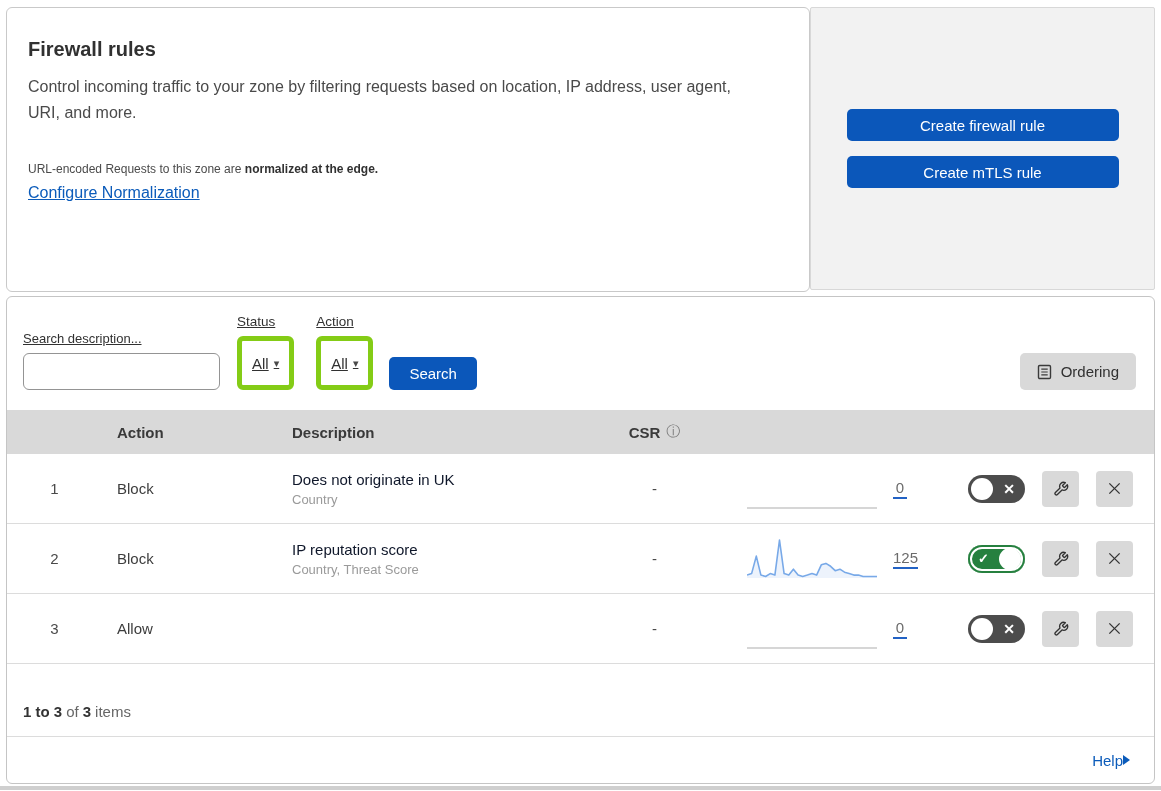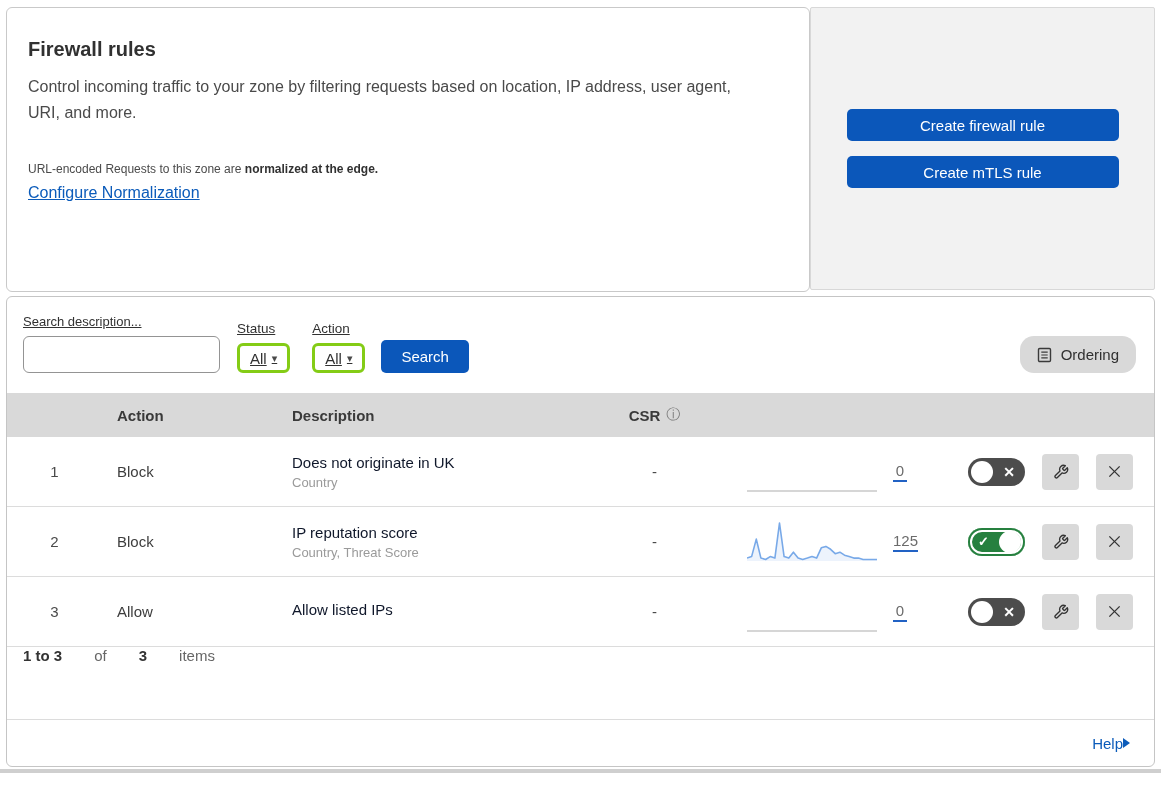--- a/index.html
+++ b/index.html
@@ -37,34 +37,34 @@
   
   .filter-bar { display: flex; align-items: flex-end; padding: 17px 18px 20px 16px; }
   .fgroup { display: flex; flex-direction: column; text-decoration: underline; }
   .flabel { font-size: 13.5px; color: #313131; margin-bottom: 7px; }
   .search-box {
     width: 197px; height: 37px; border: 1px solid #949494; border-radius: 6px;
     display: flex; align-items: center; padding: 0 8px; background: #fff;
   }
   .search-box input { border: none; outline: none; flex: 1; font-size: 14px; font-family: inherit; margin-left: 6px; }
   .dropdown {
-    height: 30px; border: 3px solid #84cc16; border-radius: 6px; background: #fff;
+    height: 54px; border: 5px solid #84cc16; border-radius: 6px; background: #fff;
     display: flex; align-items: center; padding: 0 10px; font-size: 15px; color: #313131;
     cursor: pointer; gap: 5px;
   }
   .caret { font-size: 11px; color: #4a4a4a; line-height: 1; }
   .status-group { margin-left: 17px; }
   .action-group { margin-left: 22px; }
   .search-btn {
     margin-left: 16px; height: 33px; padding: 0 20px; background: #0b57ba; color: #fff;
     border: none; border-radius: 5px; font-size: 15px; font-family: inherit; cursor: pointer;
   }
   .ordering-btn {
     margin-left: auto; height: 37px; padding: 0 17px; background: #d9d9d9; color: #313131;
-    border: none; border-radius: 14px; font-size: 15px; font-family: inherit; cursor: pointer;
+    border: none; border-radius: 5px; font-size: 15px; font-family: inherit; cursor: pointer;
     display: flex; align-items: center; gap: 9px;
   }
 
   
   .tgrid { display: grid; grid-template-columns: 95px 175px 320px 115px 245px 1fr; align-items: center; }
   .thead { background: #d9d9d9; height: 44px; font-size: 15px; font-weight: 600; color: #3a3a3a; }
   .th-action, .th-desc { padding-left: 15px; }
   .th-csr { text-align: center; display: flex; justify-content: center; align-items: center; gap: 6px; }
   .info-icon { color: #767676; font-size: 14px; font-weight: 400; }
   .trow { height: 70px; border-bottom: 1px solid #dcdcdc; font-size: 15px; color: #3d3d3d; background: #fff; }
@@ -91,21 +91,21 @@
   .t-mark { position: absolute; top: 0; color: #fff; font-size: 14px; line-height: 28px; font-weight: 700; }
   .off-mark { right: 10px; }
   .on-mark { left: 10px; font-size: 13px; }
 
   .icon-btn {
     width: 37px; height: 36px; background: #d9d9d9; border: none; border-radius: 4px;
     display: flex; align-items: center; justify-content: center; cursor: pointer; color: #333; flex: none;
   }
 
   
-  .table-footer { height: 72px; display: flex; align-items: flex-start; padding: 0 0 16px 16px; font-size: 15px; color: #666; gap: 28px; }
+  .table-footer { height: 72px; display: flex; align-items: flex-end; padding: 0 0 16px 16px; font-size: 15px; color: #666; }
   .table-footer b { color: #333; }
   .table-footer span { margin-right: 4px; }
   .help-bar { border-top: 1px solid #dcdcdc; height: 47px; display: flex; align-items: center; justify-content: flex-end; padding-right: 24px; }
   .help-link { color: #0b5bba; font-size: 15px; display: flex; align-items: center; cursor: pointer; text-decoration: none; }
   .help-arrow { width: 0; height: 0; border-left: 7px solid #0b5bba; border-top: 5px solid transparent; border-bottom: 5px solid transparent; }
 
   .bottom-strip { height: 4px; background: #cfcfcf; margin: 2px -6px 0 -6px; }
 </style>
 </head>
 <body>
@@ -240,21 +240,20 @@
             <line x1="13.5" y1="2.5" x2="2.5" y2="13.5" stroke="#333" stroke-width="1.4"></line>
           </svg>
       </button>
     </div>
   </div>
 
   <div class="tgrid trow">
     <div class="cell-index">3</div>
     <div class="cell-action">Allow</div>
     <div class="cell-desc">
-      <div class="desc-title">Allow listed IPs</div>
     </div>
     <div class="cell-csr">-</div>
     <div class="cell-activity">
       <svg class="spark" viewBox="0 0 130 42">
           <polygon points="" style="display: none;"></polygon>
           <polyline points="0.0,40.0 4.6,40.0 9.3,40.0 13.9,40.0 18.6,40.0 23.2,40.0 27.9,40.0 32.5,40.0 37.1,40.0 41.8,40.0 46.4,40.0 51.1,40.0 55.7,40.0 60.4,40.0 65.0,40.0 69.6,40.0 74.3,40.0 78.9,40.0 83.6,40.0 88.2,40.0 92.9,40.0 97.5,40.0 102.1,40.0 106.8,40.0 111.4,40.0 116.1,40.0 120.7,40.0 125.4,40.0 130.0,40.0" style="stroke: rgb(201, 201, 201);"></polyline>
         </svg>
       <a class="count-link">0</a>
     </div>
     <div class="cell-controls">

